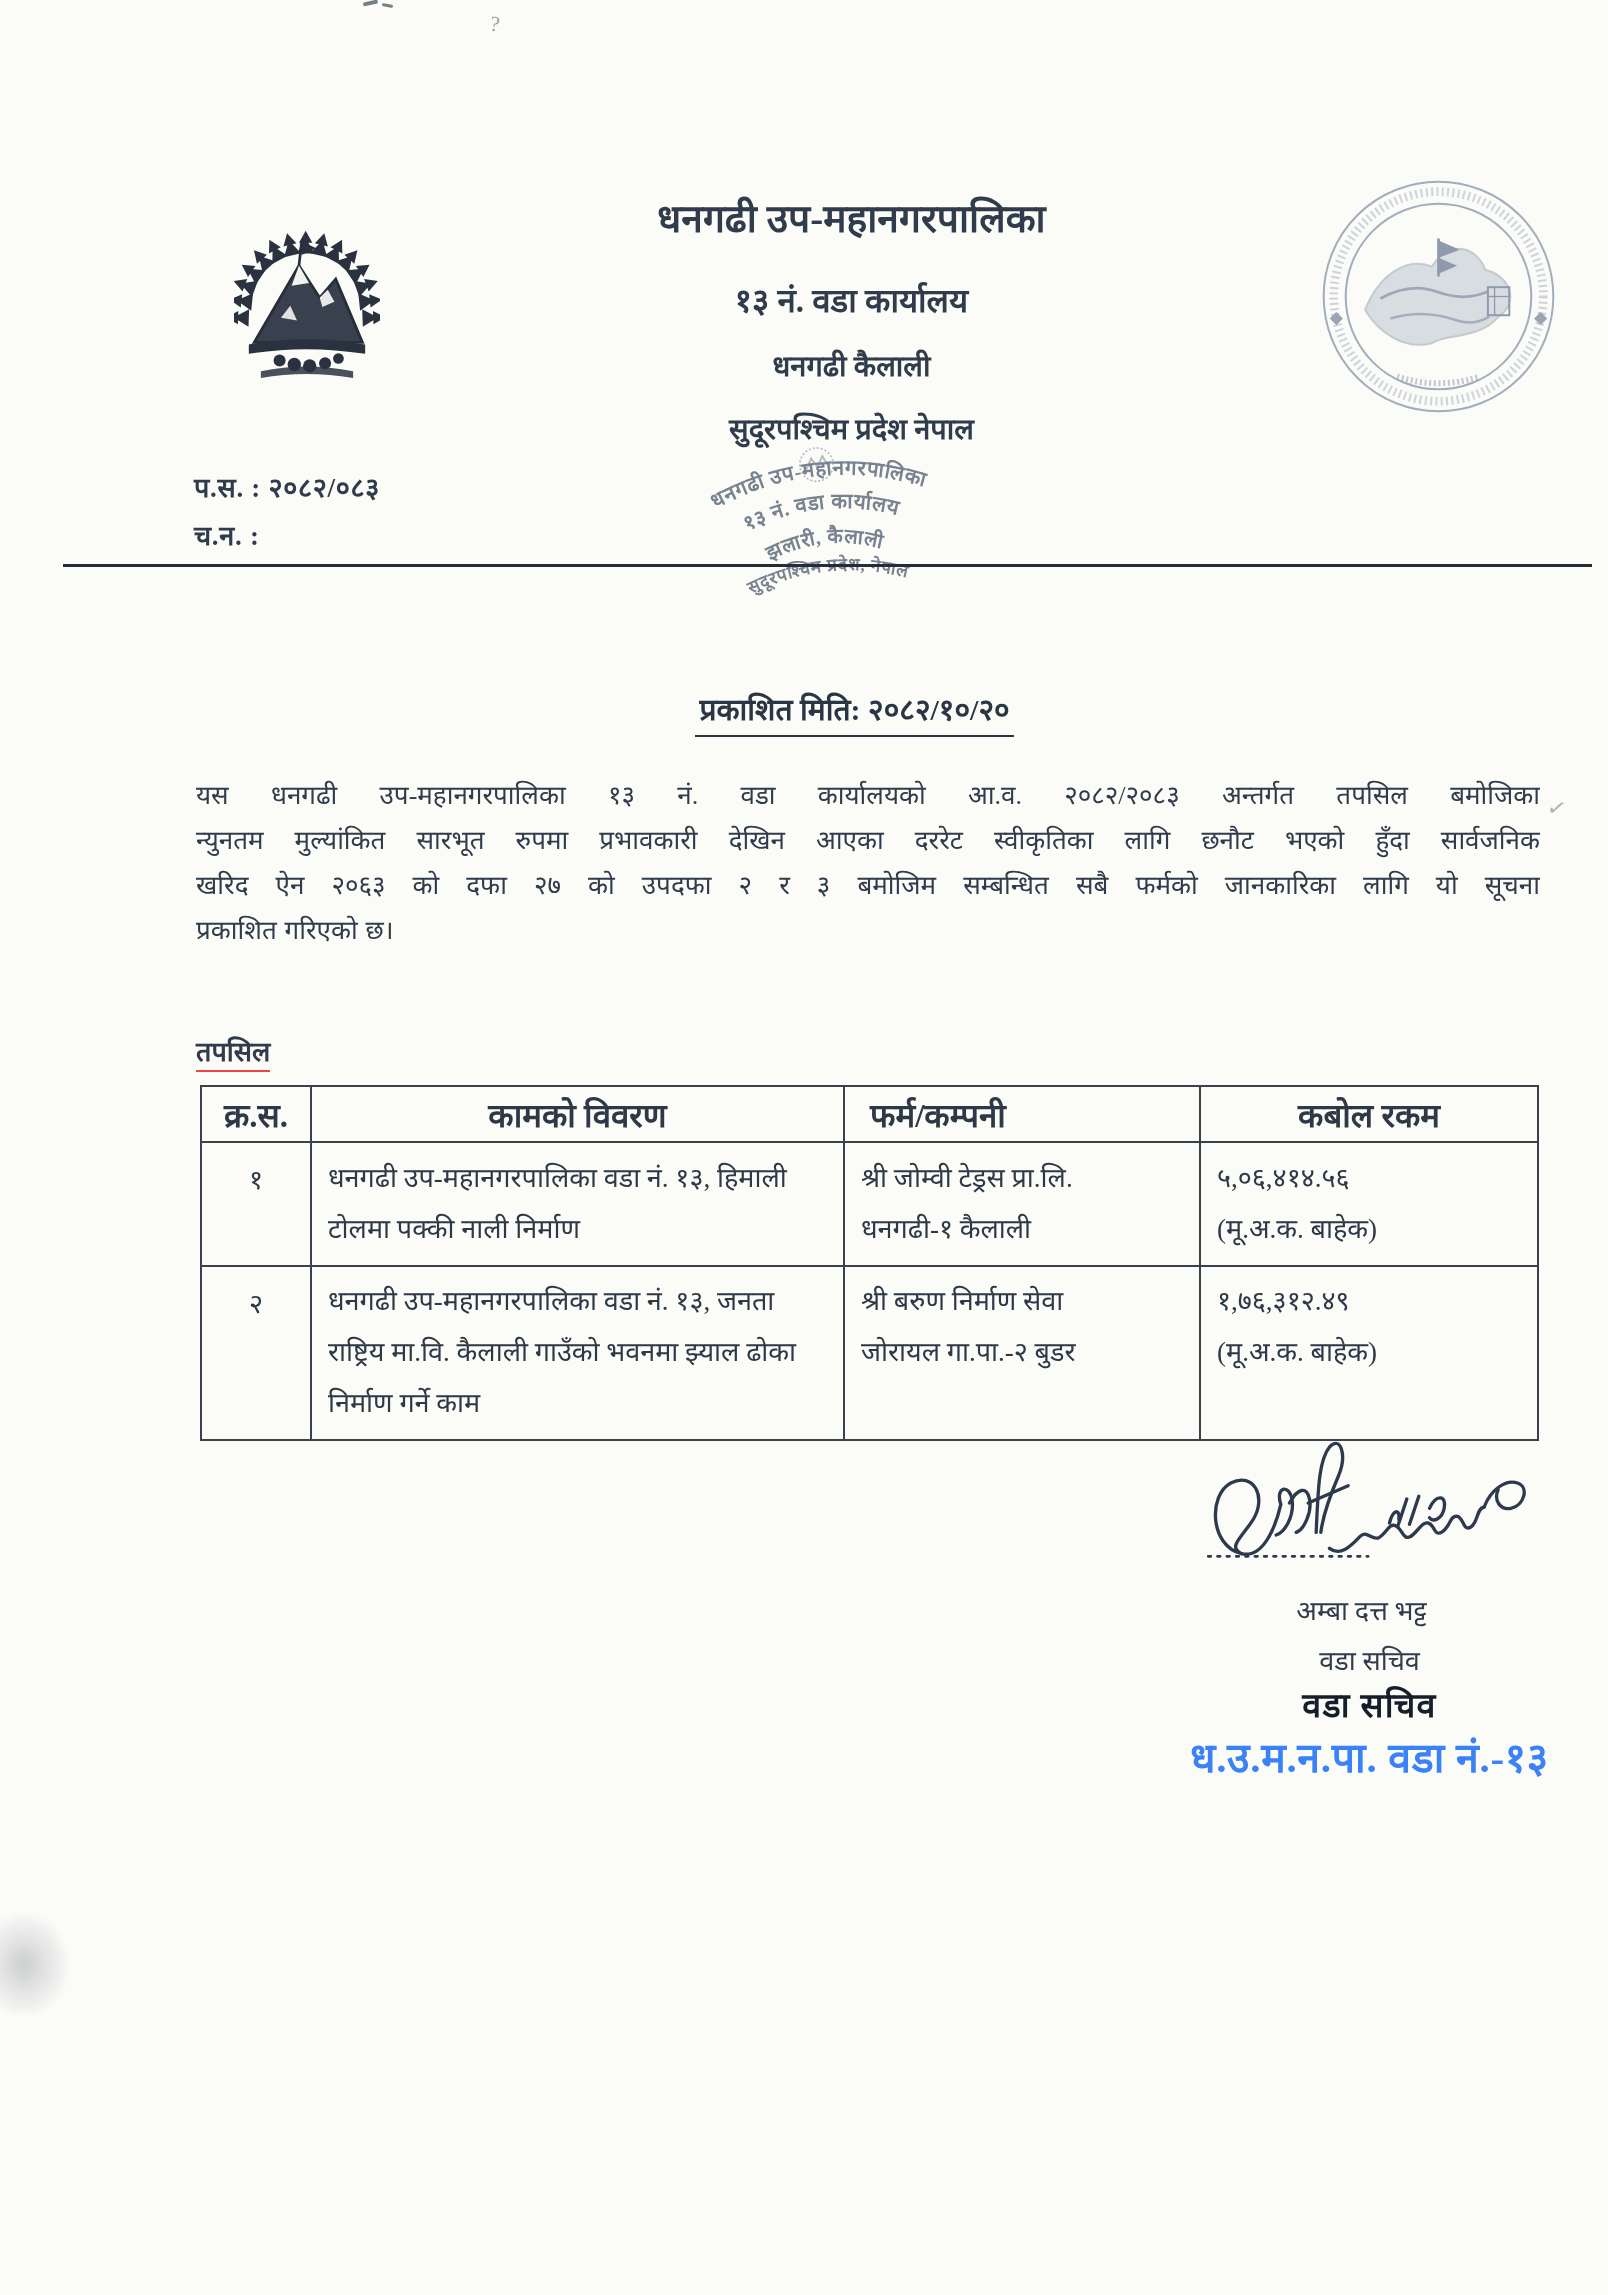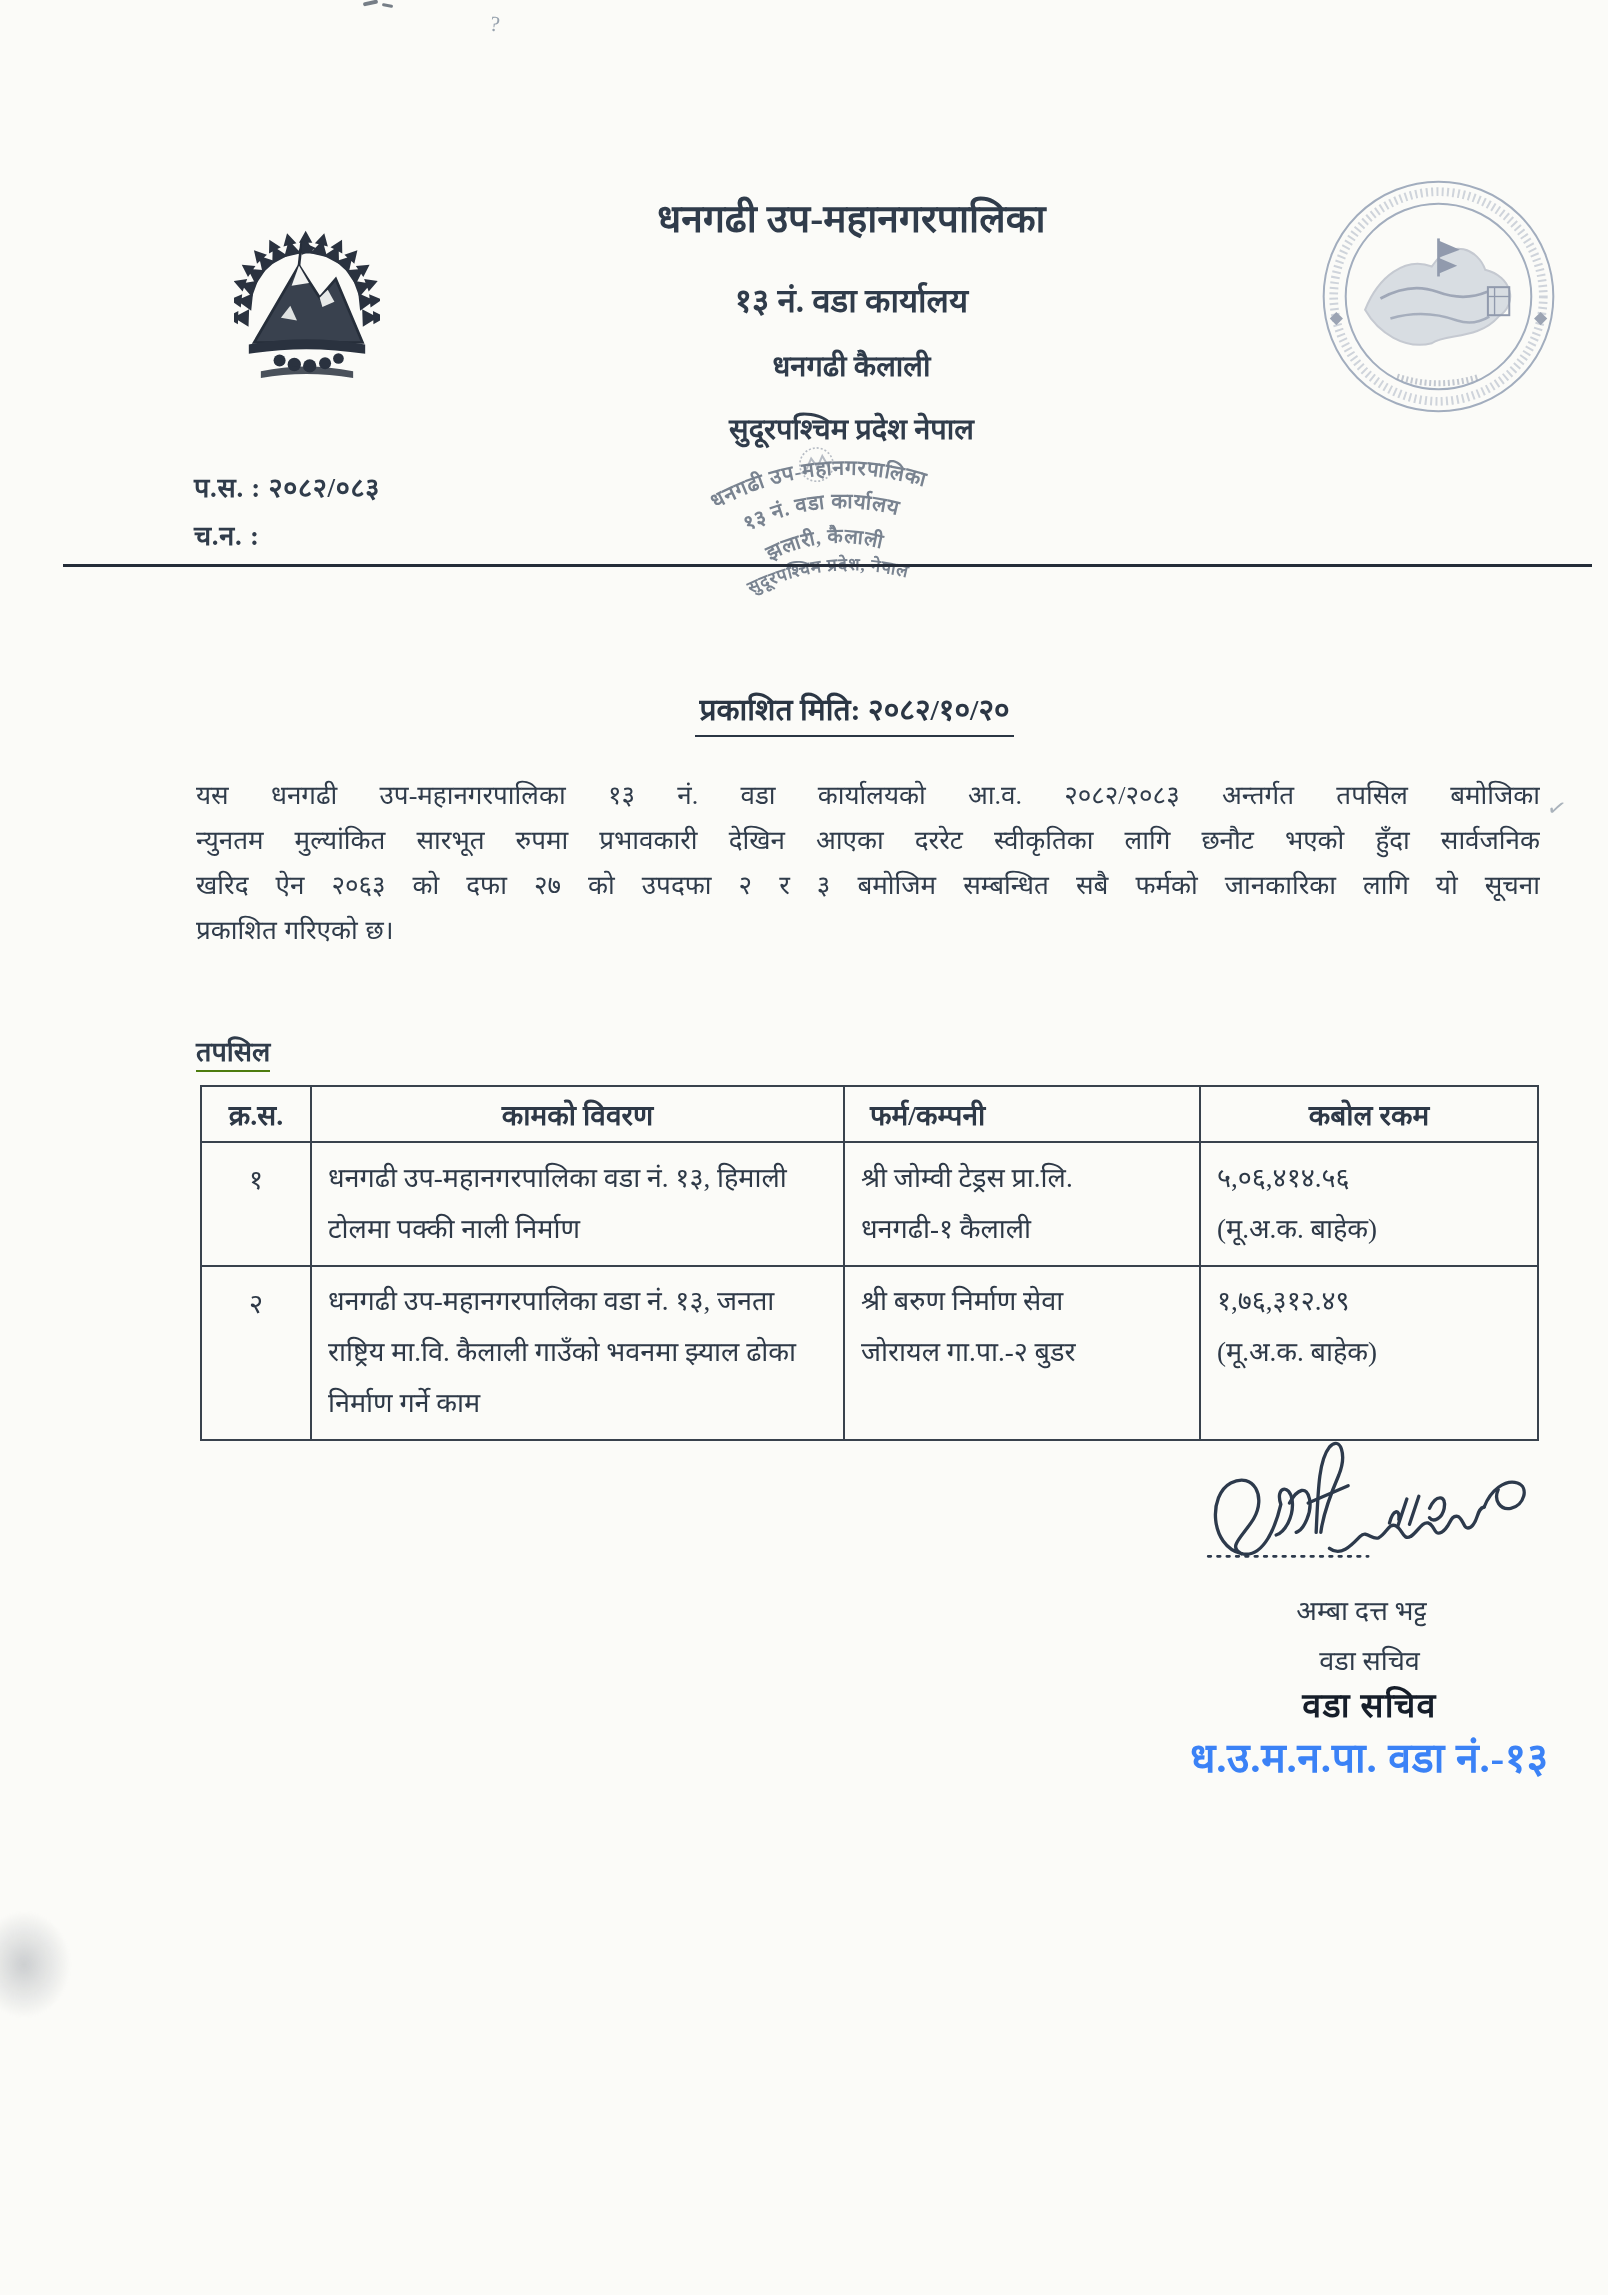--- a/index.html
+++ b/index.html
@@ -26,25 +26,25 @@
   
   .titlewrap{left:100px; right:0; text-align:center; z-index:2;}
   .t1{top:623px; font-size:31px; font-weight:700; color:#2b3644;}
   .t2{top:688px; font-size:30px; font-weight:700; color:#2b3644;}
   .uline{border-bottom:2.7px solid #2b3644; padding:0 4px 6px 4px; display:inline-block;}
   
   .body-block{left:196px; top:773px; width:1344px; font-size:26px; z-index:2;}
   .body-line{line-height:45px; height:45px; overflow:hidden; text-align:justify; text-align-last:justify; word-spacing:1.3px;}
   .body-line.last{text-align-last:left;}
   .tapsil{left:196px; top:1032px; font-size:27px; font-weight:600; z-index:2;}
-  .tapsil span{border-bottom:2px solid #4d7c0f; padding-bottom:3.3px;}
+  .tapsil span{border-bottom:2px solid #ef4444; padding-bottom:3.3px;}
   
   .notice-table{position:absolute; left:200px; top:1085px; width:1337px; border-collapse:collapse; table-layout:fixed; font-size:27px; color:#2e3947; z-index:2;}
   .notice-table th,.notice-table td{border:2px solid #39424d;}
-  .notice-table th{height:49px; vertical-align:middle; text-align:center; font-weight:700; font-size:28px; padding:2.7px 6.7px;}
+  .notice-table th{height:49px; vertical-align:middle; text-align:center; font-weight:700; font-size:33px; padding:2.7px 6.7px;}
   .notice-table th.left{text-align:left; padding-left:25px;}
   .notice-table td{vertical-align:top; padding:9.4px 16px; line-height:51px;}
   .notice-table td.sn{text-align:center; padding-top:12px;}
   .notice-table tr.r1 td{height:100px;}
   .notice-table tr.r2 td{height:144px;}
   
   .sig{left:1149px; top:1423px; width:441px; text-align:center; z-index:2;}
   .sig .sg{position:absolute; left:40px; top:0;}
   .sig-name{position:absolute; top:168px; left:0; right:16px; font-size:27px;}
   .sig-desig{position:absolute; top:218px; left:0; right:0; font-size:27px;}

